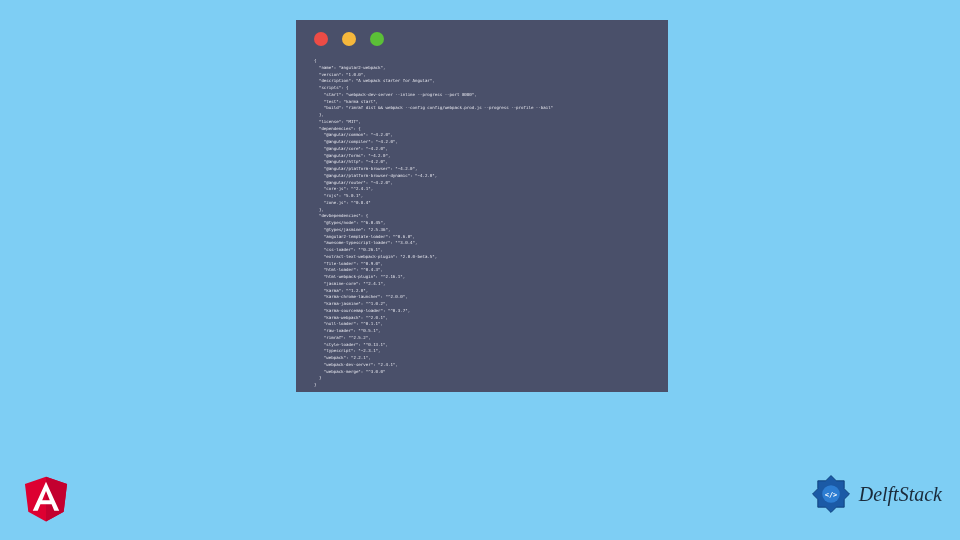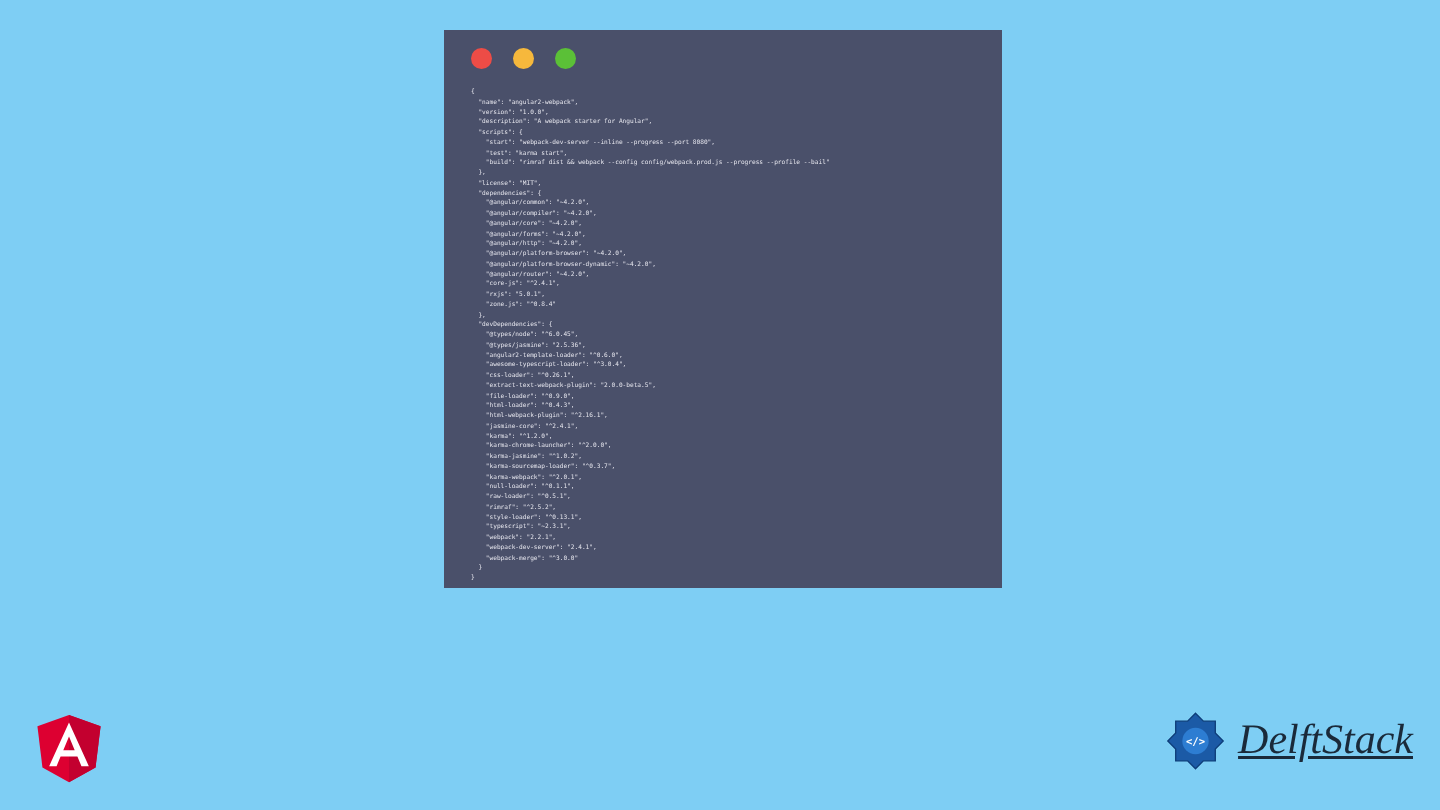--- a/index.html
+++ b/index.html
@@ -53,24 +53,23 @@
     position: absolute;
     right: 18px;
     bottom: 24px;
     display: flex;
     align-items: center;
     gap: 6px;
   }
   .delft-text {
     font-family: Georgia, 'Times New Roman', serif;
     font-style: italic;
-    font-size: 28px;
+    font-size: 20px;
     color: #1a2a3a;
     font-weight: 500;
-    text-decoration: underline;
   }
   .delft-mark {
     width: 44px;
     height: 44px;
   }
 </style>
 </head>
 <body>
 
 <div class="editor-window">

